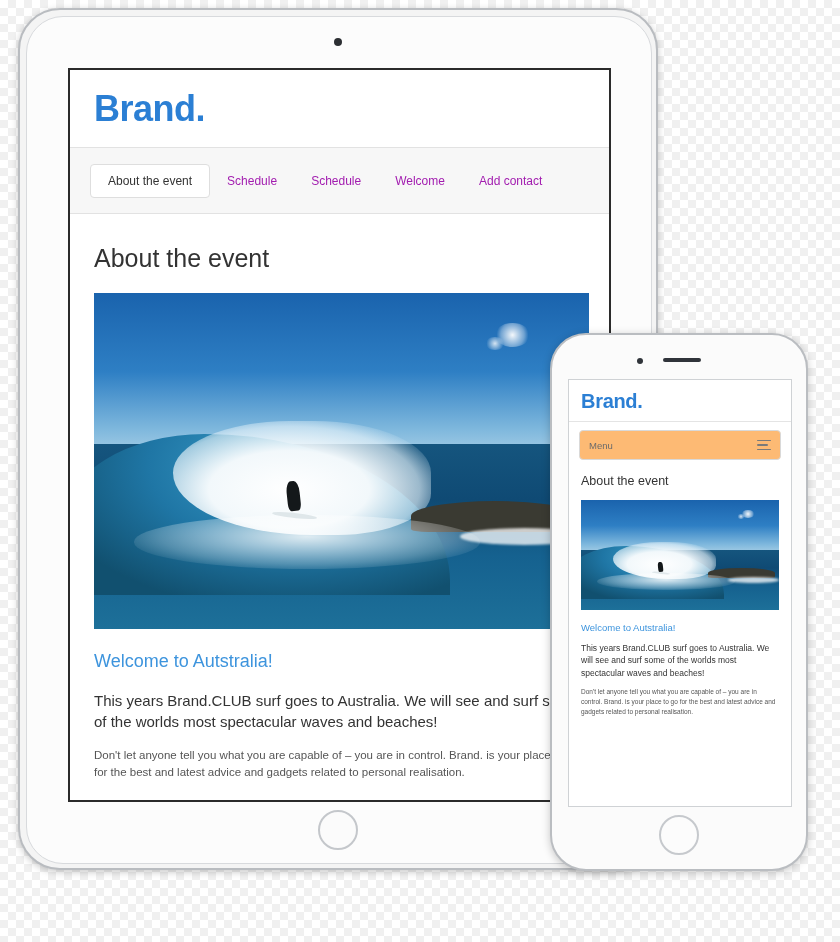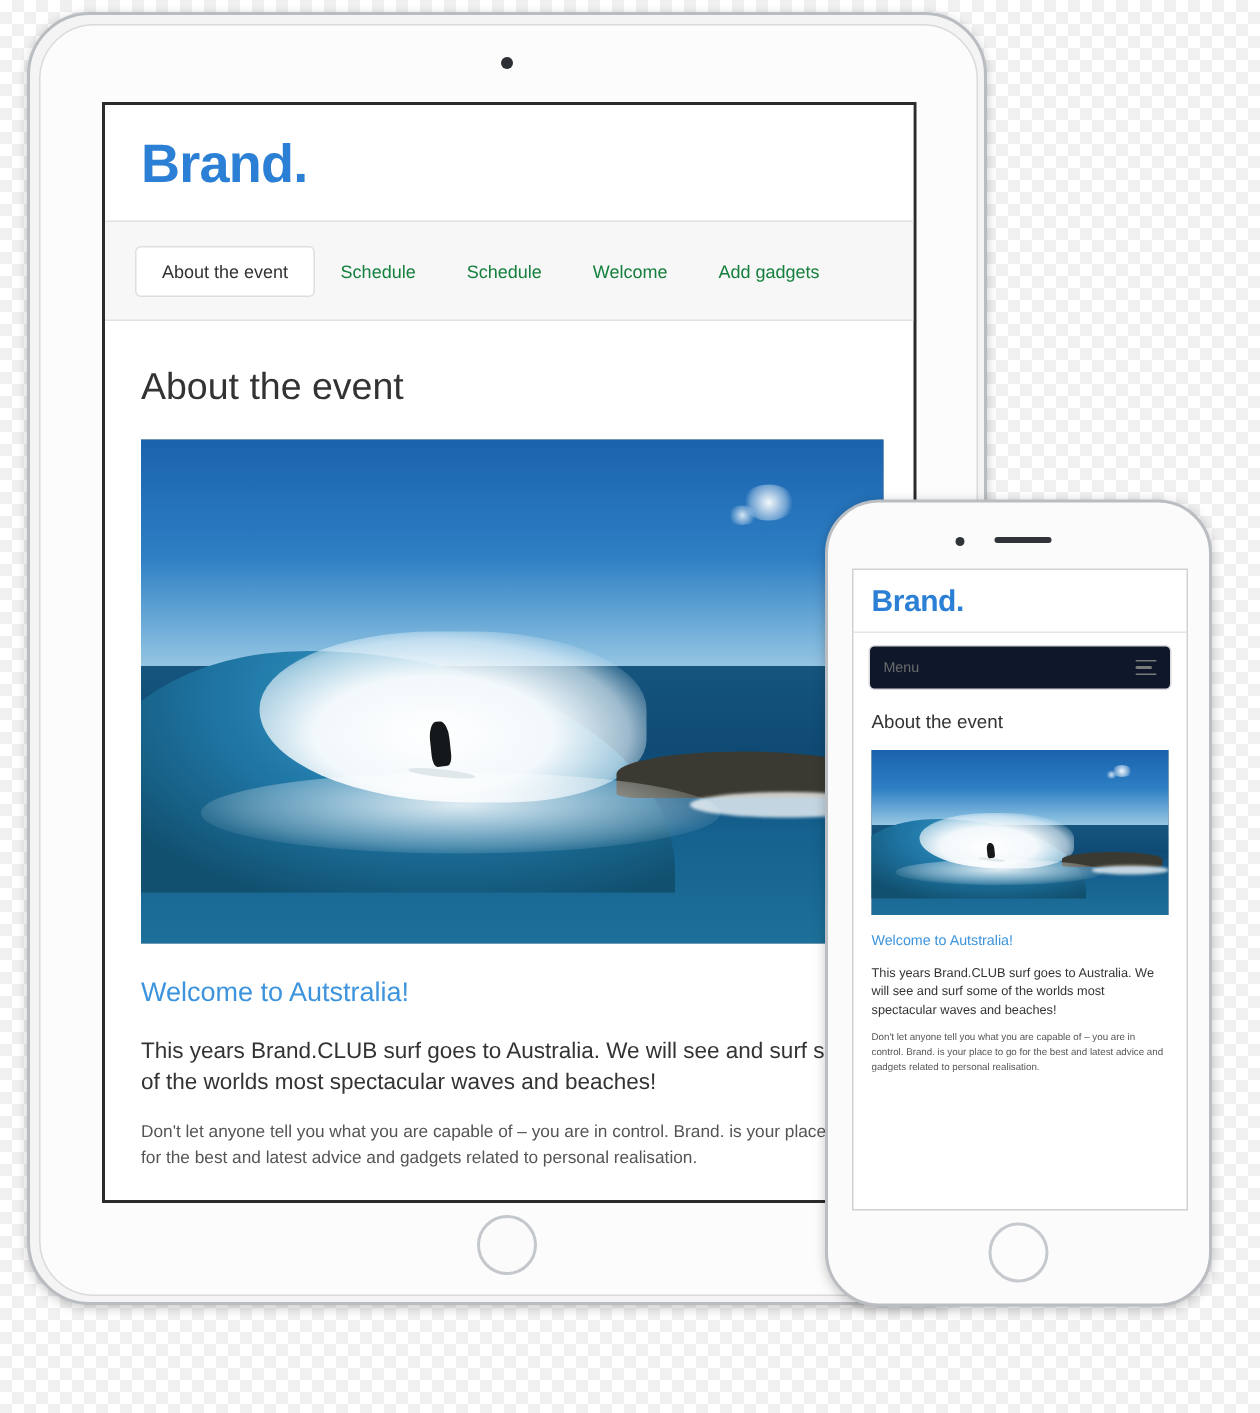--- a/index.html
+++ b/index.html
@@ -105,21 +105,21 @@
     height: 66px;
     background: #f7f7f7;
     border-bottom: 1px solid #e2e2e2;
     display: flex;
     align-items: center;
     padding-left: 20px;
     box-sizing: border-box;
   }
   .t-nav-item {
     font-size: 12px;
-    color: #15803d;
+    color: #a21caf;
     padding: 9px 17px;
     border-radius: 4px;
     white-space: nowrap;
   }
   .t-nav-item.active {
     background: #ffffff;
     border: 1px solid #dedede;
     color: #333;
     font-weight: normal;
   }
@@ -328,21 +328,21 @@
     font-weight: bold;
     color: #2b7fd4;
     line-height: 1;
     letter-spacing: -0.3px;
   }
   .p-menubar {
     height: 30px;
     margin: 8px 10px 0 10px;
     border: 1px solid #d9d9d9;
     border-radius: 4px;
-    background: #0f172a;
+    background: #fdba74;
     display: flex;
     align-items: center;
     justify-content: space-between;
     padding: 0 9px;
     box-sizing: border-box;
   }
   .p-menu-label {
     font-size: 9.5px;
     color: #6b6b6b;
   }
@@ -406,21 +406,21 @@
       <div class="brand-logo">
         <span>Brand</span><span class="dot">.</span>
       </div>
     </div>
 
     <div class="t-navbar">
       <div class="t-nav-item active">About the event</div>
       <div class="t-nav-item">Schedule</div>
       <div class="t-nav-item">Schedule</div>
       <div class="t-nav-item">Welcome</div>
-      <div class="t-nav-item">Add gadgets</div>
+      <div class="t-nav-item">Add contact</div>
     </div>
 
     <div class="t-body">
       <h1 class="t-title">About the event</h1>
 
       <div class="photo t-photo">
         <div class="sky"></div>
         <div class="sunflare"></div>
         <div class="sunflare2"></div>
         <div class="sea"></div>

